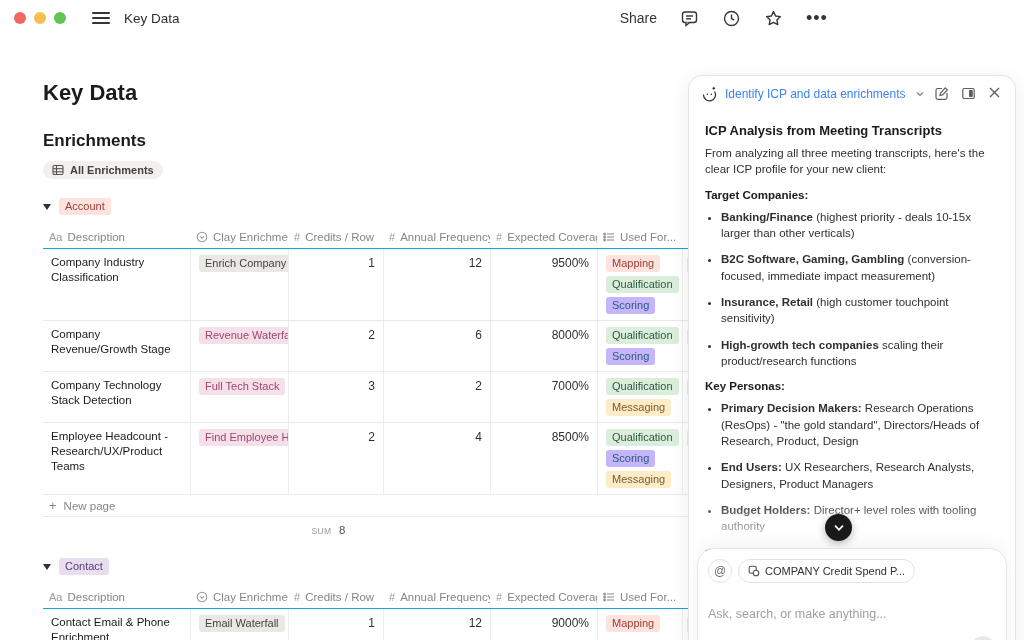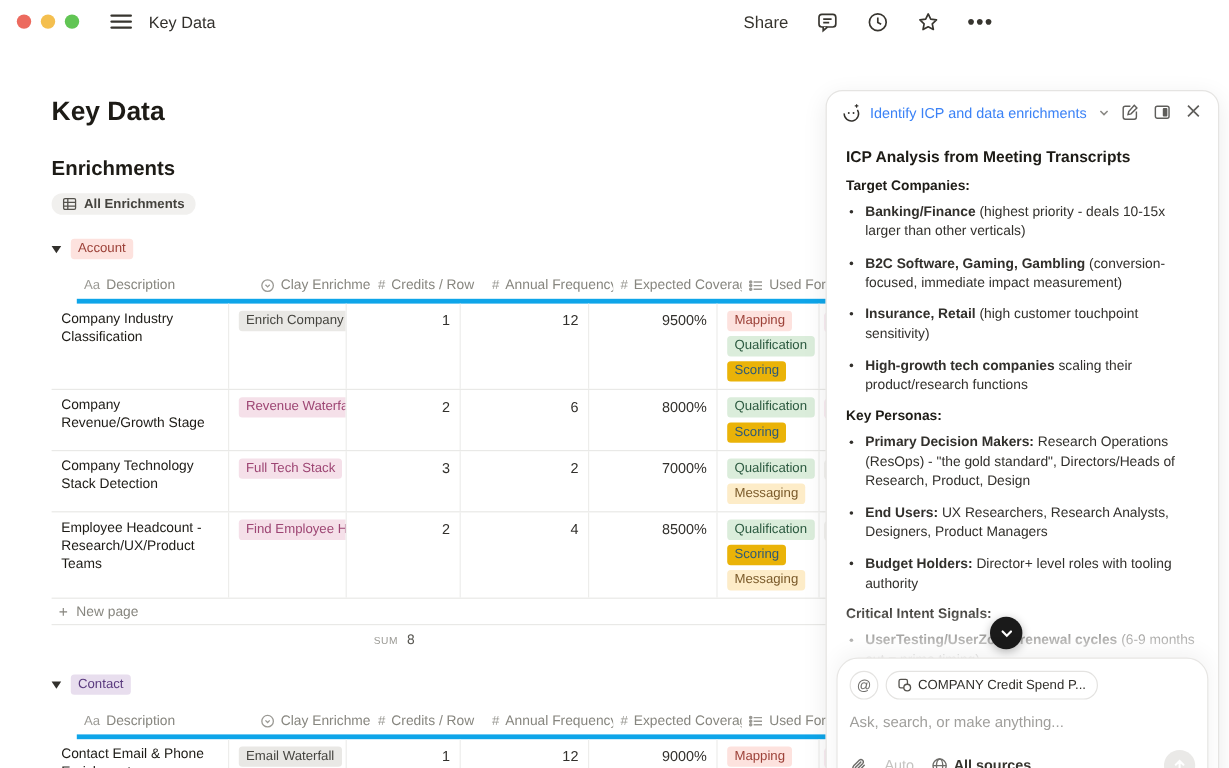--- a/index.html
+++ b/index.html
@@ -28,27 +28,27 @@
     border-radius:10px; padding:3px 9px; font-size:11px; font-weight:600; color:#44423d; cursor:pointer; }
   .view-pill svg { color:#54524d; }
 
   .group-row { display:flex; align-items:center; gap:8px; margin-top:18px; cursor:pointer; }
   .tri { width:0; height:0; border-left:4.5px solid transparent; border-right:4.5px solid transparent; border-top:6px solid #32302c; }
 
   .tag { display:inline-block; font-size:11px; line-height:17px; padding:0 6px; border-radius:3px; white-space:nowrap; }
   .tag-red    { background:#fde2de; color:#9c4138; }
   .tag-pink   { background:#f5e0e9; color:#9d4573; }
   .tag-green  { background:#dbeddb; color:#2b593f; }
-  .tag-blue   { background:#eab308; color:#2f5a77; }
+  .tag-blue   { background:#c4b5fd; color:#2f5a77; }
   .tag-yellow { background:#fdecc8; color:#7a5a2a; }
   .tag-gray   { background:#e9e8e5; color:#45443f; }
   .tag-purple { background:#e8deee; color:#5a3a7e; }
 
   .grid { display:grid; grid-template-columns:147px 98px 95px 107px 107px 85px 6px; }
-  .thead { margin-top:12px; border-bottom:4px solid #0ea5e9;margin-left:21px; }
+  .thead { margin-top:12px; border-bottom:1px solid #0ea5e9; }
   .th { display:flex; align-items:center; gap:5px; font-size:11.5px; color:#87867f; padding:4px 8px 5px 6px; overflow:hidden; white-space:nowrap; cursor:pointer; }
   .th .cicon { color:#9b9a95; font-size:11px; flex:0 0 auto; display:flex; }
   .trow { border-bottom:1px solid #e9e9e7; }
   .td { padding:6px 8px; font-size:11.5px; overflow:hidden; }
   .td + .td { border-left:1px solid #ededeb; }
   .td.desc { font-weight:500; color:#1d1b16; line-height:1.3; cursor:pointer; }
   .td.num { text-align:right; font-size:12px; color:#32302c; padding-top:7px; }
   .td.tags { display:flex; flex-direction:column; align-items:flex-start; gap:4px; }
   .td.sliver { padding:6px 0; position:relative; }
   .frag { position:absolute; left:4px; top:7px; width:14px; height:17px; border-radius:3px 0 0 3px; }
@@ -85,21 +85,21 @@
     box-shadow:0 2px 8px rgba(0,0,0,.3); cursor:pointer; }
 
   .composer { position:absolute; left:8px; right:8px; top:472px; height:160px; background:#fff;
     border:1px solid #e7e6e4; border-radius:18px; box-shadow:0 -4px 18px rgba(0,0,0,.05); padding:10px; }
   .comp-row1 { display:flex; align-items:center; gap:6px; }
   .at-btn { width:24px; height:24px; border:1px solid #e4e3e1; border-radius:50%; display:flex; align-items:center;
     justify-content:center; font-size:12px; color:#6e6d6a; cursor:pointer; }
   .chip { display:flex; align-items:center; gap:5px; height:24px; border:1px solid #e4e3e1; border-radius:12px;
     padding:0 9px; font-size:11px; color:#32302c; cursor:pointer; }
   .chip svg { color:#54524d; }
-  .comp-input { border:none; outline:none; width:100%; margin-top:12px; font-size:12.5px;
+  .comp-input { border:none; outline:none; width:100%; margin-top:24px; font-size:12.5px;
     font-family:"Liberation Sans","DejaVu Sans",sans-serif; color:#15803d; }
   .comp-input::placeholder { color:#a09f9c; }
   .comp-row3 { display:flex; align-items:center; gap:14px; margin-top:14px; }
   .clip { color:#6e6d6a; display:flex; cursor:pointer; }
   .auto { font-size:12px; color:#c4c3c0; cursor:pointer; }
   .sources { display:flex; align-items:center; gap:5px; font-size:12px; font-weight:600; color:#37352f; cursor:pointer; }
   .sources svg { color:#6e6d6a; }
   .send-btn { margin-left:auto; width:26px; height:26px; border-radius:50%; background:#eaе9e7; background:#eae9e7;
     color:#fff; display:flex; align-items:center; justify-content:center; cursor:pointer; }
 </style>
@@ -392,20 +392,21 @@
         <span class="pa">
           <svg width="13" height="13" viewBox="0 0 13 13" fill="none" stroke="currentColor" stroke-width="1.4">
             <path d="M2 2 L11 11 M11 2 L2 11"></path>
           </svg>
           </span>
       </div>
     </div>
 
     <div class="p-body">
       <div class="msg-heading">ICP Analysis from Meeting Transcripts</div>
+      <p class="msg-p">From analyzing all three meeting transcripts, here's the clear ICP profile for your new client:</p>
 
       <div class="msg-sec">Target Companies:</div>
       <ul class="msg-ul">
         <li><b>Banking/Finance</b><span> (highest priority - deals 10-15x larger than other verticals)</span></li>
         <li><b>B2C Software, Gaming, Gambling</b><span> (conversion-focused, immediate impact measurement)</span></li>
         <li><b>Insurance, Retail</b><span> (high customer touchpoint sensitivity)</span></li>
         <li><b>High-growth tech companies</b><span> scaling their product/research functions</span></li>
       </ul>
 
       <div class="msg-sec">Key Personas:</div>

